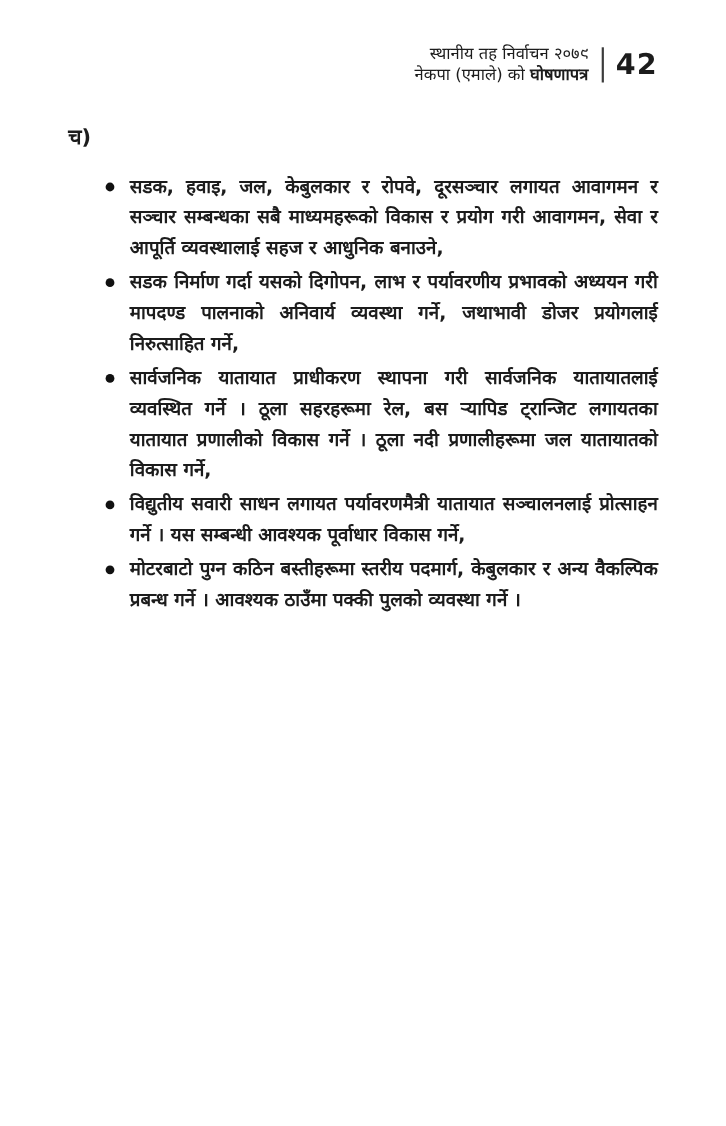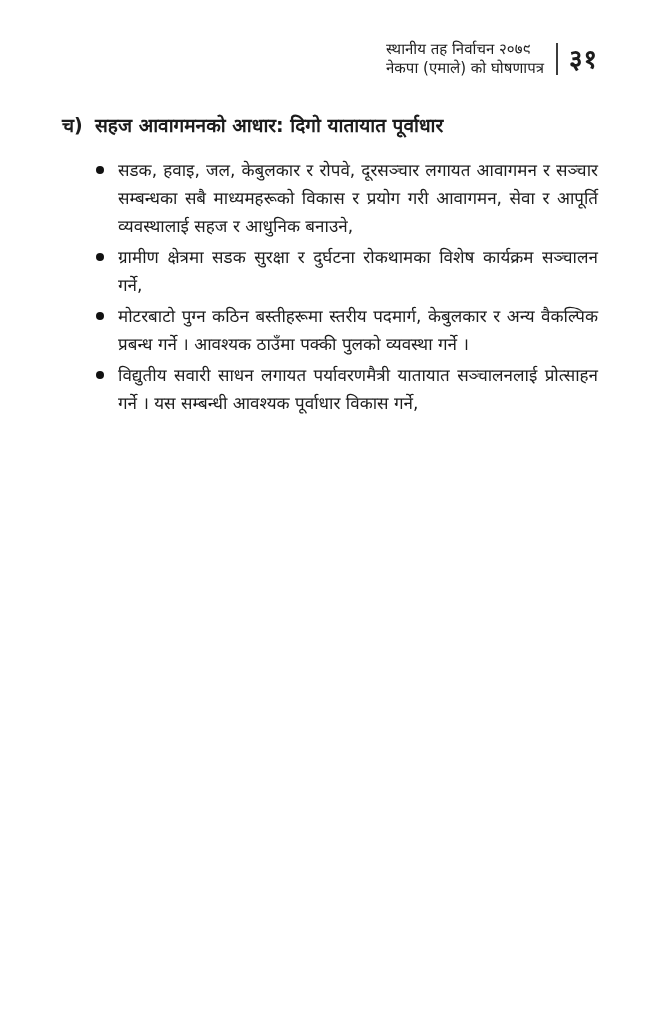--- a/index.html
+++ b/index.html
@@ -14,26 +14,27 @@
 
   
   .running-header {
     position: absolute;
     top: 40px;
     right: 62px;
     display: flex;
     align-items: center;
   }
   .header-lines {
+    text-align: right;
     font-size: 15px;
     line-height: 19px;
     color: #1c1c1c;
     white-space: nowrap;
   }
-  .header-lines .bold { font-weight: normal; }
+  .header-lines .bold { font-weight: bold; }
   .vbar {
     width: 2px;
     height: 32px;
     background: #3c3c3c;
     margin: 0 11px 0 12px;
     flex: none;
   }
   .pagenum {
     font-size: 26px;
     font-weight: bold;
@@ -69,20 +70,21 @@
   .intro {
     margin: 11px 0 0 33px;
     font-size: 17px;
     line-height: 28px;
     text-align: justify;
   }
   ul.bullets {
     list-style: none;
     margin: 17px 0 12px 33px;
     padding: 0;
+    font-weight: bold;
   }
   ul.bullets li {
     position: relative;
     padding-left: 23px;
     font-size: 17px;
     line-height: 28px;
     text-align: justify;
     margin-bottom: 3px;
   }
   ul.bullets li .disc {
@@ -101,45 +103,48 @@
 <div class="page">
 
   <header class="running-header">
     <div class="header-lines">
       <div>स्थानीय तह निर्वाचन २०७९</div>
       <div>
         <span>नेकपा (एमाले) को </span><span class="bold">घोषणापत्र</span>
       </div>
     </div>
     <div class="vbar"></div>
-    <div class="pagenum">३१</div>
+    <div class="pagenum">42</div>
   </header>
 
   <main class="content">
 
     <div class="heading-row">
       <span class="marker">च)</span>
-      <h1>सहज आवागमनको आधार: दिगो यातायात पूर्वाधार</h1>
     </div>
 
 
     <ul class="bullets">
       <li>
         <span class="disc"></span>
         <span>सडक, हवाइ, जल, केबुलकार र रोपवे, दूरसञ्चार लगायत आवागमन र सञ्चार सम्बन्धका सबै माध्यमहरूको विकास र प्रयोग गरी आवागमन, सेवा र आपूर्ति व्यवस्थालाई सहज र आधुनिक बनाउने,</span>
       </li>
       <li>
         <span class="disc"></span>
-        <span>ग्रामीण क्षेत्रमा सडक सुरक्षा र दुर्घटना रोकथामका विशेष कार्यक्रम सञ्चालन गर्ने,</span>
+        <span>सडक निर्माण गर्दा यसको दिगोपन, लाभ र पर्यावरणीय प्रभावको अध्ययन गरी मापदण्ड पालनाको अनिवार्य व्यवस्था गर्ने, जथाभावी डोजर प्रयोगलाई निरुत्साहित गर्ने,</span>
+      </li>
+      <li>
+        <span class="disc"></span>
+        <span>सार्वजनिक यातायात प्राधीकरण स्थापना गरी सार्वजनिक यातायातलाई व्यवस्थित गर्ने । ठूला सहरहरूमा रेल, बस ऱ्यापिड ट्रान्जिट लगायतका यातायात प्रणालीको विकास गर्ने । ठूला नदी प्रणालीहरूमा जल यातायातको विकास गर्ने,</span>
+      </li>
+      <li>
+        <span class="disc"></span>
+        <span>विद्युतीय सवारी साधन लगायत पर्यावरणमैत्री यातायात सञ्चालनलाई प्रोत्साहन गर्ने । यस सम्बन्धी आवश्यक पूर्वाधार विकास गर्ने,</span>
       </li>
       <li>
         <span class="disc"></span>
         <span>मोटरबाटो पुग्न कठिन बस्तीहरूमा स्तरीय पदमार्ग, केबुलकार र अन्य वैकल्पिक प्रबन्ध गर्ने । आवश्यक ठाउँमा पक्की पुलको व्यवस्था गर्ने ।</span>
-      </li>
-      <li>
-        <span class="disc"></span>
-        <span>विद्युतीय सवारी साधन लगायत पर्यावरणमैत्री यातायात सञ्चालनलाई प्रोत्साहन गर्ने । यस सम्बन्धी आवश्यक पूर्वाधार विकास गर्ने,</span>
       </li>
     </ul>
 
   </main>
 
 </div>
 
 </body></html>

